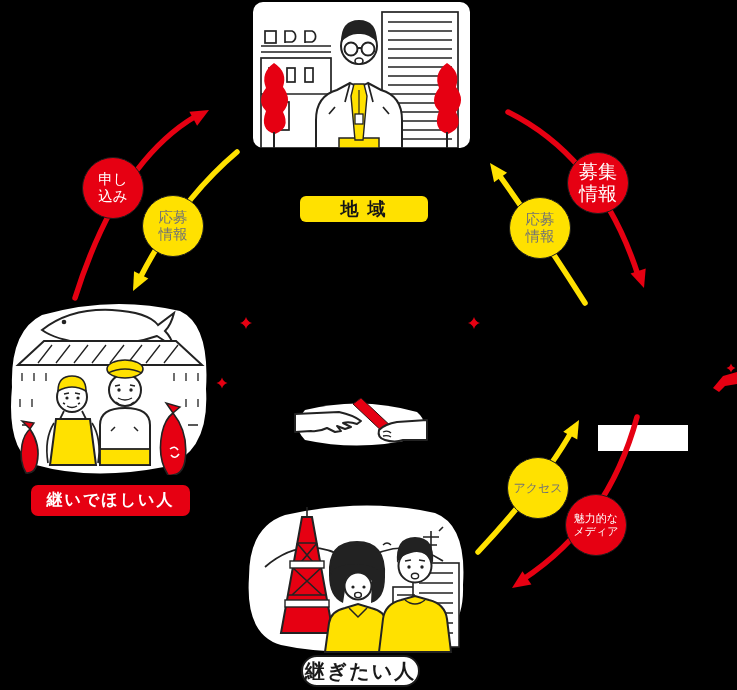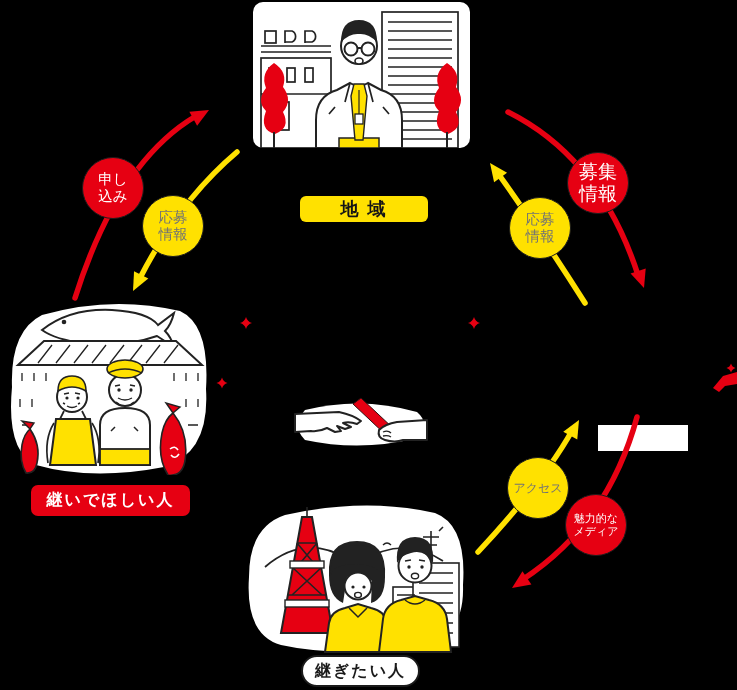--- a/index.html
+++ b/index.html
@@ -13,21 +13,21 @@
            line-height:1.18; box-sizing:border-box; border:1.6px solid var(--outline); }
   .badge.red { background:var(--red); color:#fff; }
   .badge.yellow { background:var(--yellow); color:#737373; }
   .node-label { position:absolute; z-index:3; display:flex; align-items:center; justify-content:center;
            font-weight:bold; box-sizing:border-box; letter-spacing:2px; }
   .label-region { left:300px; top:153px; width:128px; height:26px; background:var(--yellow);
            color:#151515; border-radius:6px; font-size:18px;margin-top:43px; }
   .label-owner { left:31px; top:476px; width:159px; height:31px; background:var(--red);
            color:#fff; border-radius:7px; font-size:16px;margin-top:9px; }
   .label-successor { left:301px; top:655px; width:119px; height:32px; background:#fff;
-           color:#1a1a1a; border:2.5px solid #1a1a1a; border-radius:16px; font-size:16px; }
+           color:#1a1a1a; border:2.5px solid #1a1a1a; border-radius:16px; font-size:20px; }
   .remnant-rect { position:absolute; z-index:1; left:598px; top:425px; width:90px; height:26px; background:#fff; }
   svg { display:block; }
 </style>
 </head>
 <body>
 
 <div class="stage">
 
   <svg class="illus" style="left:253px; top:2px;" width="217" height="146" viewBox="0 0 217 146">
     <rect x="0" y="0" width="217" height="146" rx="10" fill="#fff"></rect>

